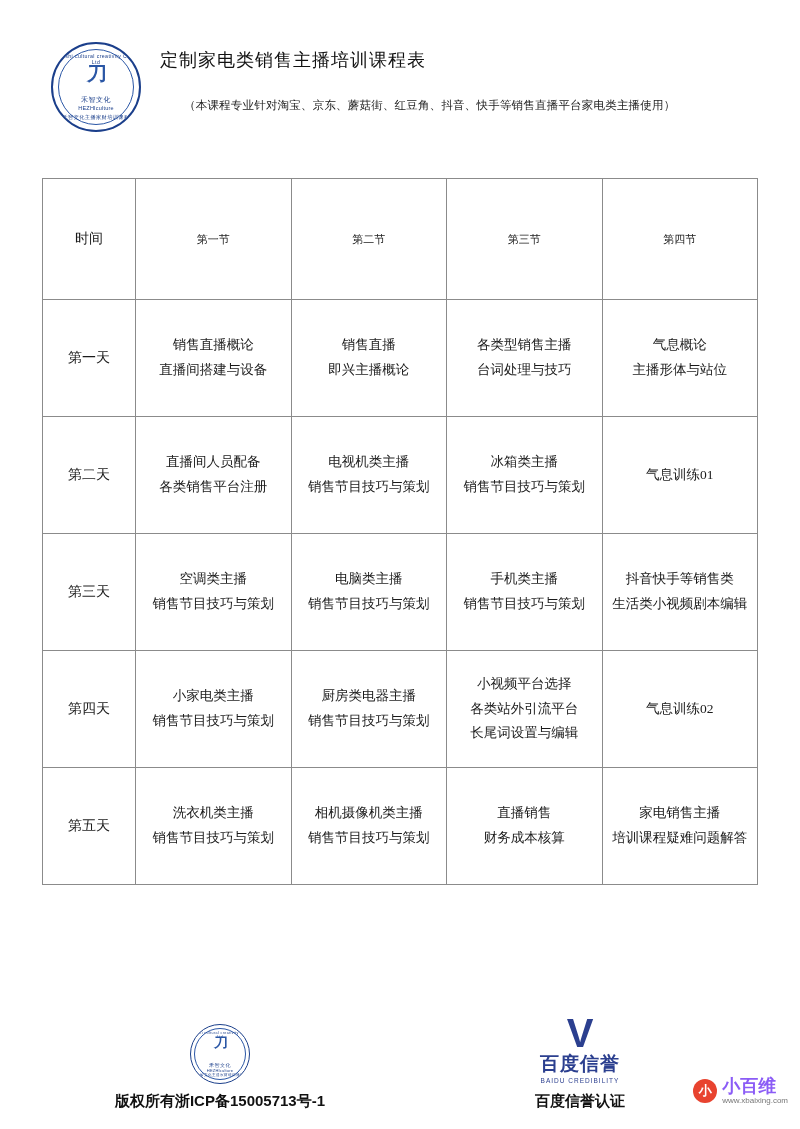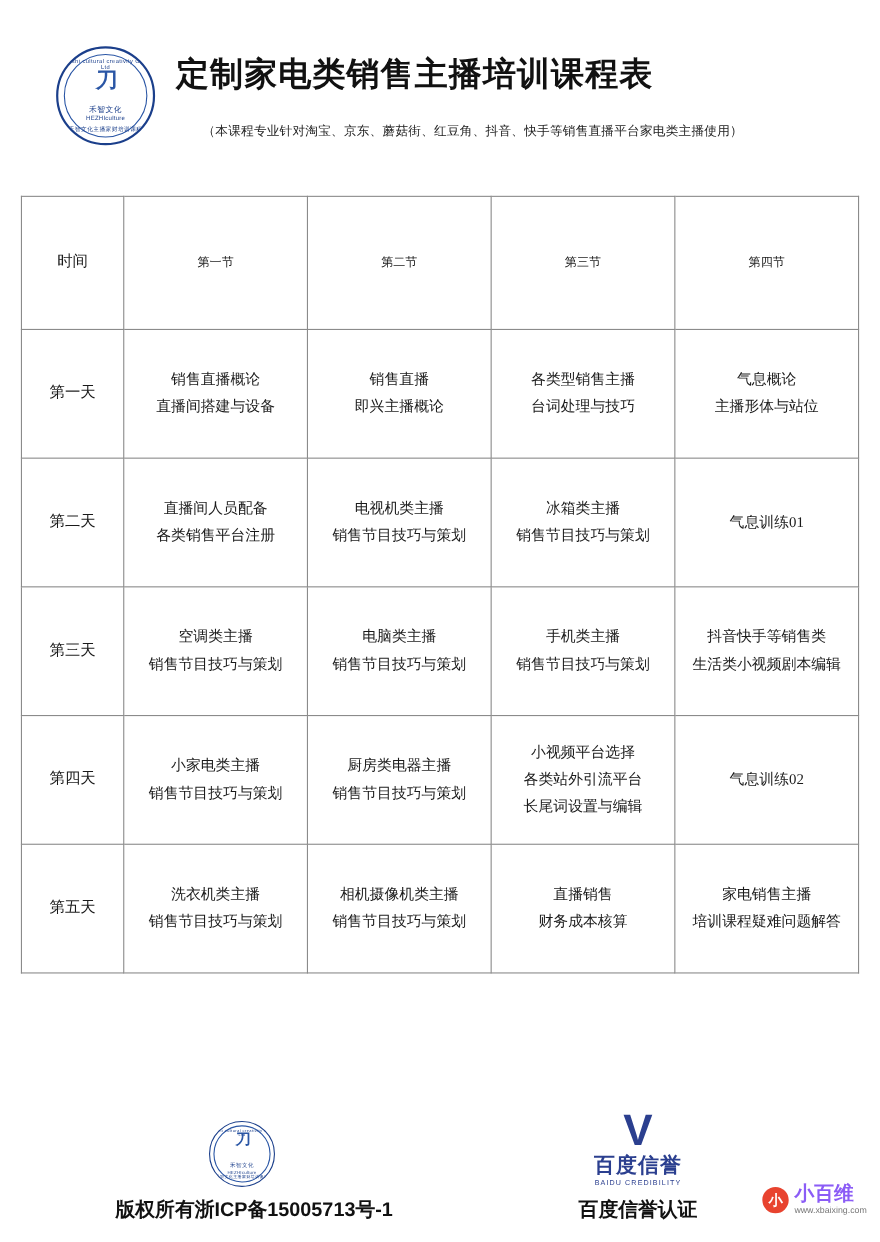--- a/index.html
+++ b/index.html
@@ -98,39 +98,39 @@
     font-family: "Liberation Sans", sans-serif;
     letter-spacing: 0.2px;
   }
 
   .title-block {
     flex: 1;
     padding-left: 8px;
     padding-top: 12px;
   }
   .doc-title {
-    font-size: 30px;
-    font-weight: bold;
+    font-size: 18px;
+    font-weight: normal;
     letter-spacing: 1px;
     color: #111;
     line-height: 1.2;
     font-family: "Liberation Sans", sans-serif;
   }
   .doc-subtitle {
     margin-top: 26px;
     font-size: 11.5px;
     color: #222;
     letter-spacing: 0.2px;
     font-family: "Liberation Serif", serif;
     margin-left: 24px;
   }
 
   
   .table-wrap {
-    padding: 0 19px;
+    padding: 0 42px;
     margin-top: 46px;
     box-sizing: border-box;
   }
   table.schedule {
     width: 100%;
     border-collapse: collapse;
     table-layout: fixed;
   }
   table.schedule td, table.schedule th {
     border: 1px solid #8b8b8b;
@@ -173,21 +173,21 @@
     text-align: center;
     width: 230px;
   }
   .badge-emblem {
     height: 62px;
     display: flex;
     align-items: flex-end;
     justify-content: center;
   }
   .badge-caption {
-    font-size: 18px;
+    font-size: 15px;
     font-weight: bold;
     color: #111;
     margin-top: 8px;
     font-family: "Liberation Sans", sans-serif;
     white-space: nowrap;
   }
 
   
   .seal-sm {
     width: 58px;

